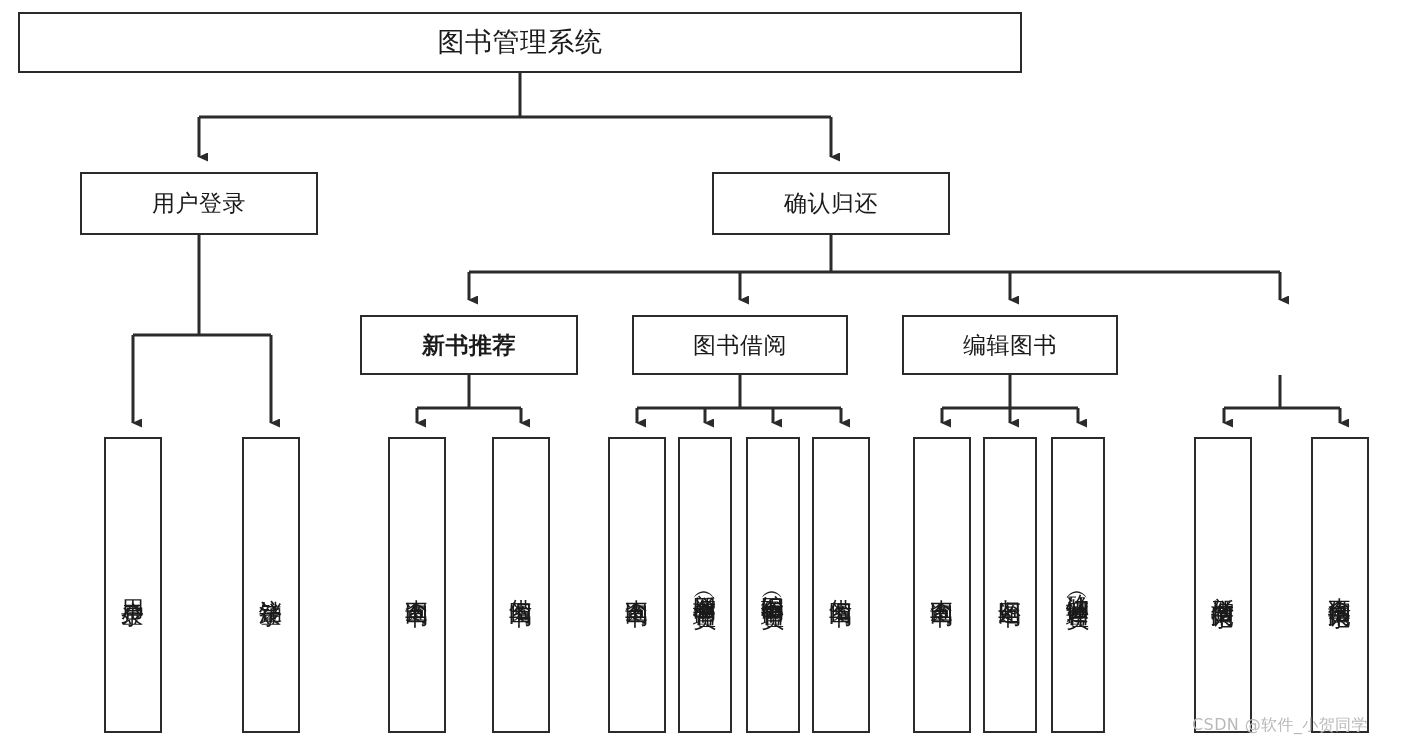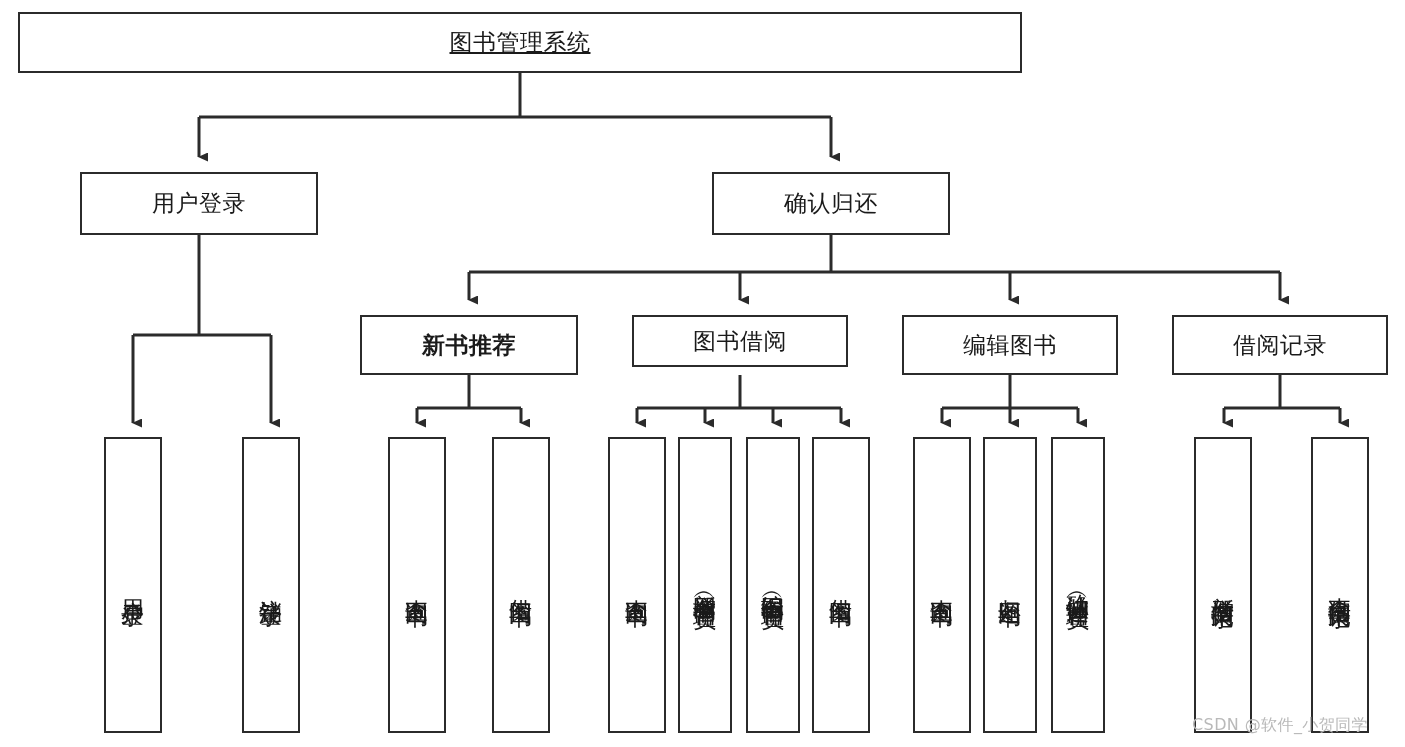--- a/index.html
+++ b/index.html
@@ -41,22 +41,21 @@
     text-align: center;
     line-height: 1.22;
     letter-spacing: 0.5px;
     white-space: nowrap;
   }
   
   .node.horiz .node-label {
     font-size: 23px;
   }
   .node.root .node-label {
-    font-size: 23px;
-    text-decoration: underline;
+    font-size: 27px;
   }
   
   .node.leaf {
     align-items: center;
     justify-content: center;
   }
   .node.leaf .node-label {
     writing-mode: vertical-rl;
     text-orientation: upright;
     font-size: 23px;
@@ -137,29 +136,26 @@
   <div class="node horiz" style="left:80px; top:172px; width:238px; height:63px;">
     <span class="node-label">用户登录</span>
   </div>
   <div class="node horiz" style="left:712px; top:172px; width:238px; height:63px;">
     <span class="node-label">确认归还</span>
   </div>
 
   <div class="node horiz" style="left:360px; top:315px; width:218px; height:60px;font-weight:bold;">
     <span class="node-label">新书推荐</span>
   </div>
-  <div class="node horiz" style="left:632px; top:315px; width:216px; height:52px;">
+  <div class="node horiz" style="left:632px; top:315px; width:216px; height:60px;">
     <span class="node-label">图书借阅</span>
   </div>
   <div class="node horiz" style="left:902px; top:315px; width:216px; height:60px;">
     <span class="node-label">编辑图书</span>
   </div>
-  <div class="node horiz" style="left:1172px; top:315px; width:216px; height:60px;">
-    <span class="node-label">借阅记录</span>
-  </div>
 
   <div class="node leaf" style="left:104px; top:437px; width:58px; height:296px;">
     <span class="node-label">用户登录</span>
   </div>
   <div class="node leaf" style="left:242px; top:437px; width:58px; height:296px;">
     <span class="node-label">注销登录</span>
   </div>
 
   <div class="node leaf" style="left:388px; top:437px; width:58px; height:296px;">
     <span class="node-label">查询图书</span>

